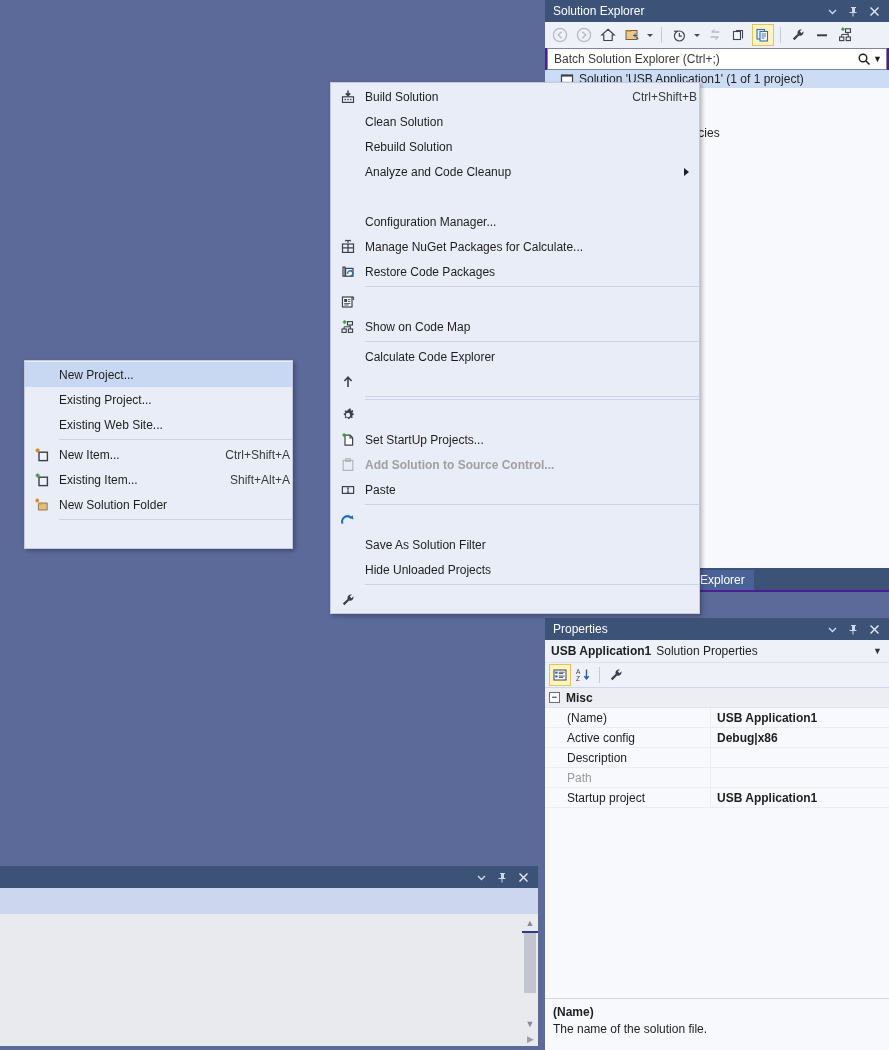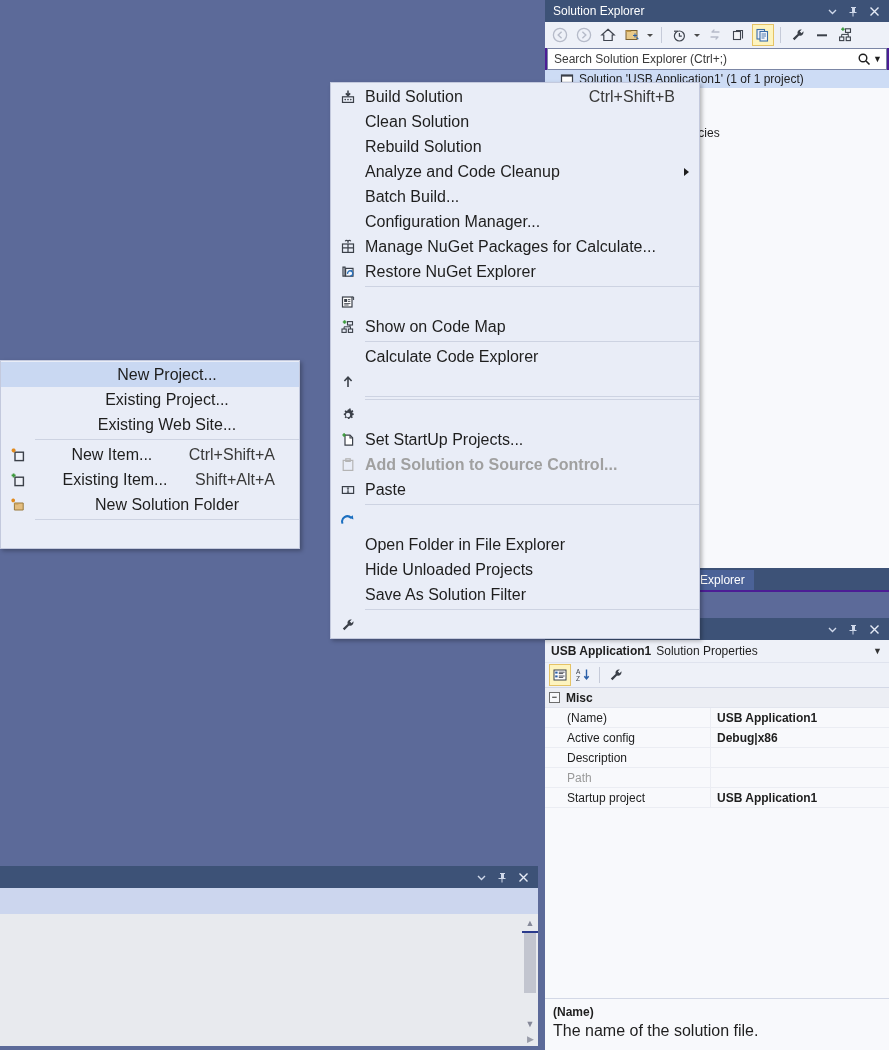--- a/index.html
+++ b/index.html
@@ -60,51 +60,51 @@
     align-items:center;justify-content:center;margin-right:6px;background:#f8f9fc;
     font-size:9px;line-height:1;color:#2b2b2b;}
   .pg-row{height:19px;display:flex;align-items:center;border-bottom:1px solid #ebedf3;}
   .pg-row .k{width:165px;padding-left:22px;box-sizing:border-box;white-space:nowrap;overflow:hidden;}
   .pg-row .v{flex:1;padding-left:6px;font-weight:bold;white-space:nowrap;overflow:hidden;
     border-left:1px solid #ebedf3;height:100%;display:flex;align-items:center;}
   .pg-row.dim .k{color:#9a9a9a;}
   .pr-desc{position:absolute;left:0;right:0;bottom:0;height:52px;background:#f8f9fc;
     border-top:1px solid #d3d8e6;padding:6px 8px;box-sizing:border-box;}
   .pr-desc .d-title{font-weight:bold;font-size:12px;margin-bottom:3px;}
-  .pr-desc .d-body{font-size:16px;}
+  .pr-desc .d-body{font-size:12px;}
 
   
   #outwin{left:0;top:866px;width:538px;height:180px;background:#e8eaee;}
   #outwin .sub{height:26px;background:#ccd6ee;}
   #outwin .body{position:absolute;left:0;right:0;top:48px;bottom:14px;background:#e8eaee;}
   .vscroll{position:absolute;right:0;top:48px;bottom:14px;width:16px;background:#e8eaee;}
   .vscroll .ar{height:17px;display:flex;align-items:center;justify-content:center;color:#868999;font-size:9px;}
   .vscroll .thumb{position:absolute;left:2px;right:2px;top:19px;height:60px;background:#c2c5cf;}
   .vscroll .topline{position:absolute;left:0;right:0;top:17px;height:2px;background:#2a3a8c;}
   .hscroll{position:absolute;left:0;right:0;bottom:0;height:14px;background:#e8eaee;
     display:flex;align-items:center;justify-content:flex-end;padding-right:4px;color:#9a9daa;font-size:9px;}
 
   
   .menu{background:#e9edf7;border:1px solid #c3c9dd;box-shadow:2px 2px 4px rgba(0,0,0,.28);
     padding:1px 0;box-sizing:border-box;}
-  .mi{height:25px;display:flex;align-items:center;position:relative;font-size:16px;
+  .mi{height:25px;display:flex;align-items:center;position:relative;font-size:12px;
     color:#1e1e1e;cursor:default;}
   .mi.hl{background:#c9d8f2;}
   .mi.disabled{color:#a0a0a0;font-weight:bold;}
   .mi .ico{width:34px;height:25px;display:flex;align-items:center;justify-content:center;flex:0 0 34px;}
   .mi .lbl{flex:1;white-space:nowrap;}
-  .mi .acc{padding-right:24px;color:#3a3a3a;white-space:nowrap;}
+  .mi .acc{padding-right:2px;color:#3a3a3a;white-space:nowrap;}
   .mi.disabled .acc{color:#a0a0a0;}
   .mi .arrow{position:absolute;right:10px;top:50%;transform:translateY(-50%);
     width:0;height:0;border-top:4px solid transparent;border-bottom:4px solid transparent;
     border-left:5px solid #1e1e1e;}
   .msep{height:1px;background:#cdd3e2;margin:2px 0 2px 34px;}
 
   #ctxmenu{left:330px;top:82px;width:370px;}
-  #submenu{left:0;top:360px;width:300px;text-align:center;}
+  #submenu{left:24px;top:360px;width:269px;}
 
   
   .hl-edge{position:absolute;left:-2px;top:0;bottom:0;width:2px;background:#c9d8f2;}
 </style>
 </head>
 <body>
 
 <div class="abs" id="solexp">
   <div class="tw-title">
     <div class="t">Solution Explorer</div>
@@ -196,21 +196,21 @@
         <rect x="7.5" y="1.8" width="5" height="3.6" fill="none" stroke="#3b4049" stroke-width="1.1"></rect>
         <rect x="1.6" y="10" width="4.2" height="3.6" fill="none" stroke="#3b4049" stroke-width="1.1"></rect>
         <rect x="8.2" y="10" width="4.2" height="3.6" fill="none" stroke="#3b4049" stroke-width="1.1"></rect>
         <path d="M10 5.4 v2 M3.7 10 V7.4 h6.6 v2.6" fill="none" stroke="#3b4049" stroke-width="1"></path>
         <path d="M3.2 2.2 h3.4 M4.9 0.6 v3.2" stroke="#3d9a3d" stroke-width="1.6"></path>
       </svg>
     </div>
   </div>
 
   <div class="se-search">
-    <div class="ph">Search Solution Explorer (Ctrl+;)</div>
+    <div class="ph">Batch Solution Explorer (Ctrl+;)</div>
     <div style="display:flex;align-items:center;">
       <svg width="14" height="14" viewBox="0 0 14 14">
           <circle cx="6" cy="6" r="3.8" fill="none" stroke="#1e1e1e" stroke-width="1.4"></circle>
           <path d="M9 9 L12.5 12.5" stroke="#1e1e1e" stroke-width="1.6"></path>
         </svg>
       <span style="font-size:9px;margin-left:2px;color:#1e1e1e;">▼</span>
     </div>
   </div>
 
   <div class="se-tree">
@@ -380,21 +380,20 @@
   </div>
 
   <div class="mi">
     <span class="ico"></span>
     <span class="lbl">Analyze and Code Cleanup</span>
     <span class="arrow"></span>
   </div>
 
   <div class="mi">
     <span class="ico"></span>
-    <span class="lbl">Batch Build...</span>
   </div>
 
   <div class="mi">
     <span class="ico"></span>
     <span class="lbl">Configuration Manager...</span>
   </div>
 
   <div class="mi">
     <span class="ico">
       <svg width="16" height="16" viewBox="0 0 16 16">
@@ -408,21 +407,21 @@
 
   <div class="mi">
     <span class="ico">
       <svg width="16" height="16" viewBox="0 0 16 16">
         <path d="M3 3.2 h2 v9 h-2z" fill="none" stroke="#3b4049" stroke-width="1.2"></path>
         <rect x="5.6" y="4.4" width="7.4" height="7.8" fill="#f4f7fd" stroke="#3b4049" stroke-width="1.2"></rect>
         <path d="M7.6 9.8 a2.6 2.6 0 1 1 2.6 2.2" fill="none" stroke="#2a6fb8" stroke-width="1.4"></path>
         <path d="M11.4 5.4 l1.4 1.6 l-2 .9z" fill="#2a6fb8"></path>
       </svg>
     </span>
-    <span class="lbl">Restore NuGet Explorer</span>
+    <span class="lbl">Restore Code Packages</span>
   </div>
 
   <div class="msep"></div>
 
   <div class="mi">
     <span class="ico">
       <svg width="16" height="16" viewBox="0 0 16 16">
         <rect x="2.5" y="3" width="9.5" height="10" fill="#fff" stroke="#3b4049" stroke-width="1.2"></rect>
         <rect x="4.2" y="5" width="3" height="3" fill="#3b4049"></rect>
         <path d="M8 5.6 h2.4 M8 7.4 h2.4 M4.2 9.6 h6.2 M4.2 11 h4.4" stroke="#3b4049" stroke-width=".9"></path>
@@ -511,33 +510,29 @@
   <div class="mi">
     <span class="ico">
       <svg width="16" height="16" viewBox="0 0 16 16">
           <path d="M2.6 11.6 a5.2 5.2 0 0 1 8.6-5.6" fill="none" stroke="#1b6fc0" stroke-width="2"></path>
           <path d="M12.8 3.2 l.6 4.2 -4-1.6z" fill="#1b6fc0"></path>
         </svg>
     </span>
     <span class="lbl"></span>
   </div>
 
-  <div class="mi">
-    <span class="ico"></span>
-    <span class="lbl">Open Folder in File Explorer</span>
+
+  <div class="mi">
+    <span class="ico"></span>
+    <span class="lbl">Save As Solution Filter</span>
   </div>
 
   <div class="mi">
     <span class="ico"></span>
     <span class="lbl">Hide Unloaded Projects</span>
-  </div>
-
-  <div class="mi">
-    <span class="ico"></span>
-    <span class="lbl">Save As Solution Filter</span>
   </div>
 
   <div class="msep"></div>
 
   <div class="mi">
     <span class="ico">
       <svg width="16" height="16" viewBox="0 0 16 16">
           <path d="M11.8 2.6 a3.4 3.4 0 0 0-4.2 4.3 L2.8 11.6 l1.6 1.6 l4.7-4.7 a3.4 3.4 0 0 0 4.3-4.2 L11.6 6.2 L9.8 4.4z" fill="#3b4049"></path>
         </svg>
     </span>

